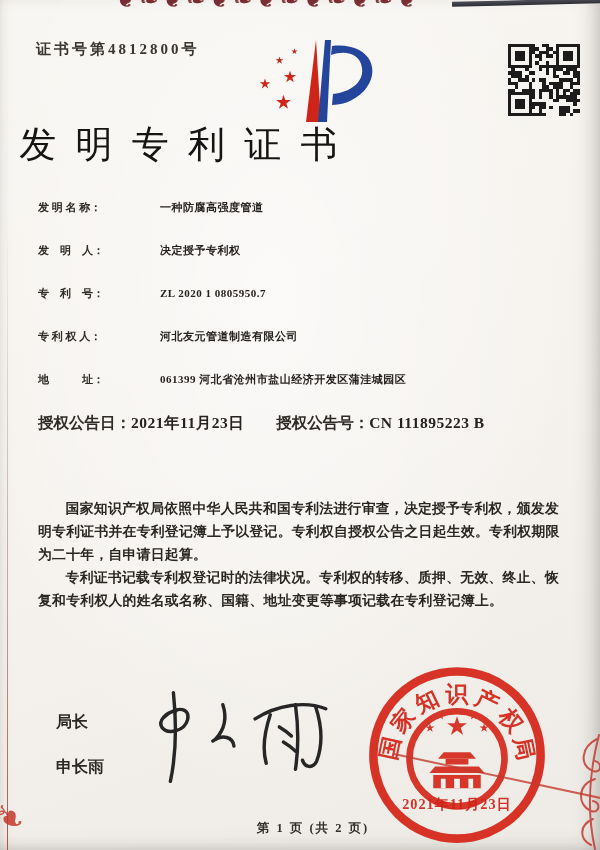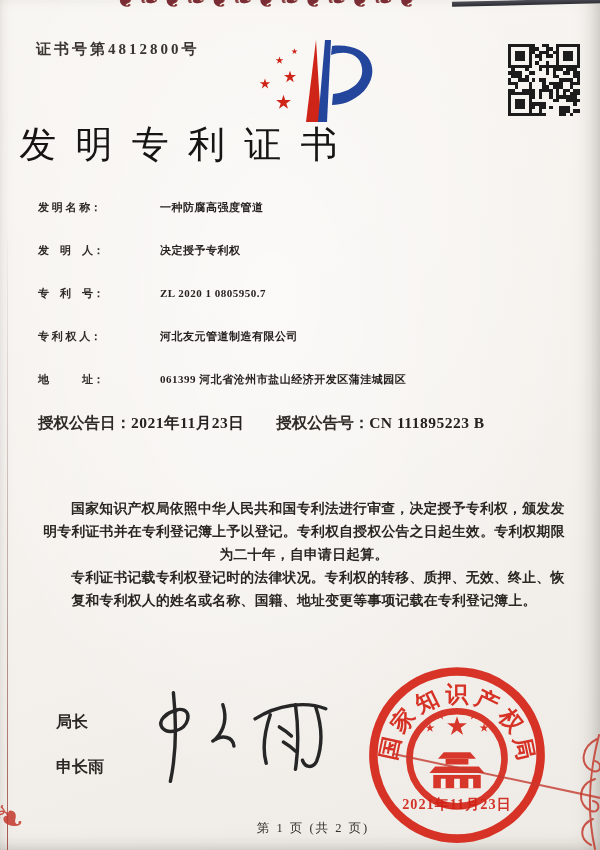--- a/index.html
+++ b/index.html
@@ -46,36 +46,35 @@
   .fields{ position:absolute; left:38px; top:197px; right:26px; }
   .frow{ display:flex; margin-bottom:22px; font-size:11px; line-height:21px; }
   .flabel{ flex:0 0 122px; font-weight:700; color:#2e2a26; }
   .fvalue{ font-weight:700; color:#26221f; letter-spacing:.5px; }
   .grant{ display:flex; font-size:15.5px; line-height:21px; margin-top:2px;}
   .grant .pair2{ margin-left:32px; }
   .body-text{
     position:absolute; left:38px; top:497px; width:532px;
     font-size:13.8px; line-height:23px; font-weight:600; color:#2a2622;
     letter-spacing:.3px;
-    text-align:center;
   }
   .body-text p{ text-indent:2em; }
   .signoff{ position:absolute; left:56px; top:712px; font-size:16px; font-weight:600;font-family:Liberation Mono, monospace; }
   .signoff .name{ margin-top:24px; }
   .signature{ position:absolute; left:126px; top:686px; width:232px; height:102px; }
   .seal{ position:absolute; left:362px; top:660px; width:190px; height:190px; }
   .seal text{ font-family:"Liberation Serif","DejaVu Serif",serif; }
   .flourish{ position:absolute; left:545px; top:733px; width:55px; height:117px; }
   .redline{
     position:absolute; left:388px; top:799px; width:222px; height:2px;
     background:#c43a2e; transform:rotate(12deg); transform-origin:100% 50%; opacity:.8;
   }
   .footer{
     position:absolute; left:0; right:0; top:820px; text-align:center;
-    font-size:12.5px; font-weight:400; letter-spacing:2px; color:#33302c;padding-left:26px;
+    font-size:12.5px; font-weight:700; letter-spacing:2px; color:#33302c;padding-left:26px;
   }
 </style>
 </head>
 <body>
 
 <div class="photo">
 
   <div class="ornament" id="ornament">❦❧❦❧❦❧❦❧❦❧❦❧❦</div>
   <div class="topline"></div>
   <div class="edge-left"></div>

